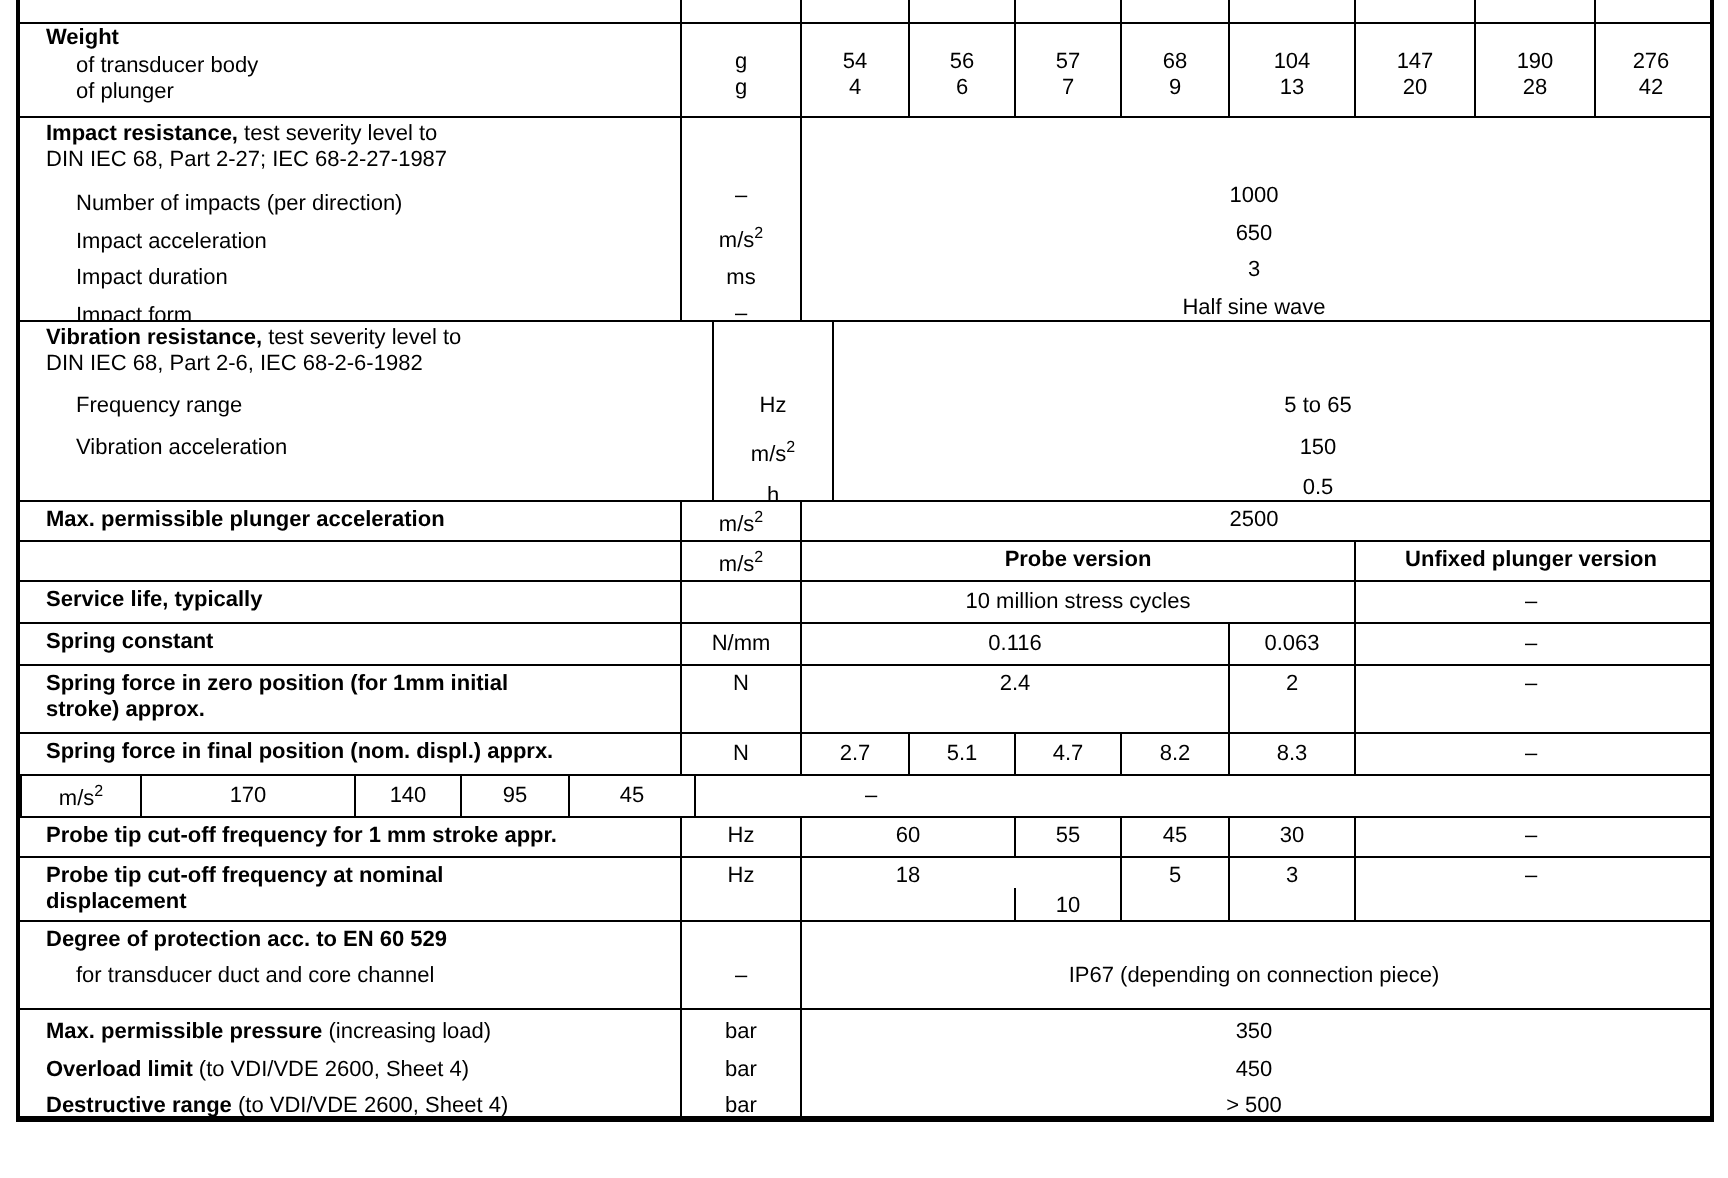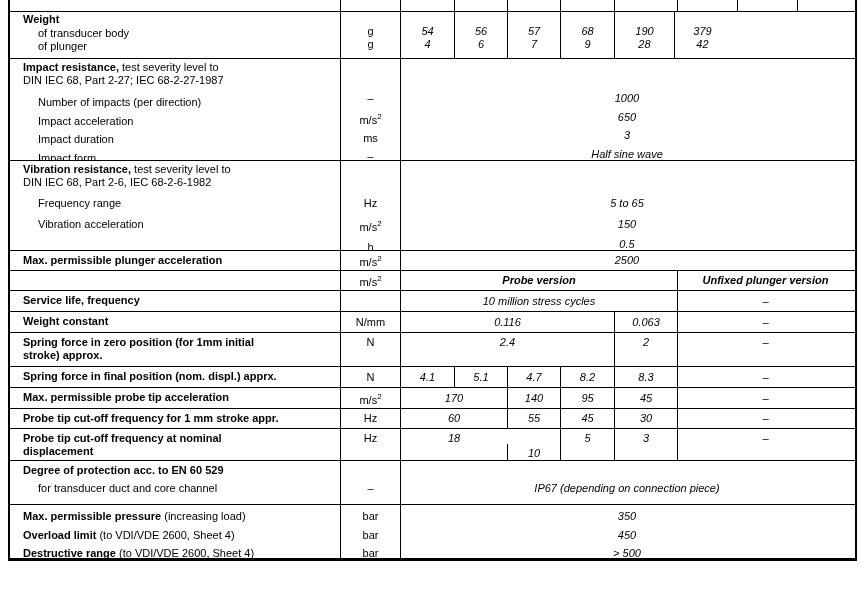--- a/index.html
+++ b/index.html
@@ -23,21 +23,21 @@
   .c-unit {
     width:61px; flex:0 0 61px; box-sizing:border-box;
     border-left:1px solid #000; border-right:1px solid #000;
     display:flex; flex-direction:column; align-items:center; justify-content:center;
     text-align:center;
   }
   .u-line { line-height:13px; }
   .u-line sup { font-size:8px; }
 
   .c-data { flex:1 1 auto; display:flex; flex-direction:column; }
-  .d-line { display:flex; flex:1 1 auto;font-style:italic; }
+  .d-line { display:flex; flex:1 1 auto; }
   .d-cell {
     box-sizing:border-box; border-left:1px solid #000;
     display:flex; align-items:center; justify-content:center;
     text-align:center; white-space:pre-line; line-height:13px;
   }
   .d-cell:first-child { border-left:none; }
 
   
   .row-cutoff { height:11px; }
   .row-cutoff .c-label { padding:0; }
@@ -51,21 +51,21 @@
 
   .row-impact { height:102px; }
   .row-impact .c-label { padding-top:2px; }
   .row-impact .l-line.ind { line-height:18.5px; }
   .row-impact .l-line.ind:nth-child(3) { margin-top:6px; }
   .row-impact .c-unit, .row-impact .c-data { justify-content:flex-start; padding-top:30px; }
   .row-impact .u-line { line-height:18.5px; }
   .row-impact .d-line { flex:0 0 18.5px; }
   .row-impact .d-cell { line-height:18.5px; }
 
-  .row-vibration { height:90px; }
+  .row-vibration { height:90px;gap:16px; }
   .row-vibration .c-label { padding-top:2px; }
   .row-vibration .l-line.ind { line-height:20.5px; }
   .row-vibration .l-line.ind:nth-child(3) { margin-top:4px; }
   .row-vibration .c-unit, .row-vibration .c-data { justify-content:flex-start; padding-top:32px; }
   .row-vibration .u-line { line-height:20.5px; }
   .row-vibration .d-line { flex:0 0 20.5px; }
   .row-vibration .d-cell { line-height:20.5px; }
 
   .row-maxplunger, .row-header, .row-cutoff1mm { height:20px; }
   .row-service, .row-springconst, .row-springfinal, .row-probetipaccel { height:21px; }
@@ -128,23 +128,27 @@
         <div class="c-data">
           <div class="d-line">
             <div class="d-cell" style="flex: 0 0 53px;">54
 4</div>
             <div class="d-cell" style="flex: 0 0 53px;">56
 6</div>
             <div class="d-cell" style="flex: 0 0 53px;">57
 7</div>
             <div class="d-cell" style="flex: 0 0 54px;">68
 9</div>
+            <div class="d-cell" style="flex: 0 0 63px;">104
+13</div>
+            <div class="d-cell" style="flex: 0 0 60px;">147
+20</div>
             <div class="d-cell" style="flex: 0 0 60px;">190
 28</div>
-            <div class="d-cell" style="flex: 0 0 56px;">379
+            <div class="d-cell" style="flex: 0 0 56px;">276
 42</div>
           </div>
         </div>
       </div>
       <div class="t-row row-impact">
         <div class="c-label">
           <div class="l-line"><span class="b">Impact resistance,</span><span> test severity level to</span></div>
           <div class="l-line"><span>DIN IEC 68, Part  2-27; IEC 68-2-27-1987</span></div>
           <div class="l-line ind"><span>Number of impacts (per direction)</span></div>
           <div class="l-line ind"><span>Impact acceleration</span></div>
@@ -216,35 +220,35 @@
         </div>
         <div class="c-data">
           <div class="d-line">
             <div class="d-cell b" style="flex: 0 0 276px;">Probe version</div>
             <div class="d-cell b" style="flex: 0 0 176px;">Unfixed plunger version</div>
           </div>
         </div>
       </div>
       <div class="t-row row-service">
         <div class="c-label">
-          <div class="l-line"><span class="b">Service life, frequency</span></div>
+          <div class="l-line"><span class="b">Service life, typically</span></div>
         </div>
         <div class="c-unit">
           <div class="u-line"></div>
         </div>
         <div class="c-data">
           <div class="d-line">
             <div class="d-cell" style="flex: 0 0 276px;">10 million stress cycles</div>
             <div class="d-cell" style="flex: 0 0 176px;">–</div>
           </div>
         </div>
       </div>
       <div class="t-row row-springconst">
         <div class="c-label">
-          <div class="l-line"><span class="b">Weight constant</span></div>
+          <div class="l-line"><span class="b">Spring constant</span></div>
         </div>
         <div class="c-unit">
           <div class="u-line">N/mm</div>
         </div>
         <div class="c-data">
           <div class="d-line">
             <div class="d-cell" style="flex: 0 0 213px;">0.116</div>
             <div class="d-cell" style="flex: 0 0 63px;">0.063</div>
             <div class="d-cell" style="flex: 0 0 176px;">–</div>
           </div>
@@ -268,33 +272,30 @@
       </div>
       <div class="t-row row-springfinal">
         <div class="c-label">
           <div class="l-line"><span class="b">Spring force in final position (nom. displ.) apprx.</span></div>
         </div>
         <div class="c-unit">
           <div class="u-line">N</div>
         </div>
         <div class="c-data">
           <div class="d-line">
-            <div class="d-cell" style="flex: 0 0 53px;">4.1</div>
+            <div class="d-cell" style="flex: 0 0 53px;">2.7</div>
             <div class="d-cell" style="flex: 0 0 53px;">5.1</div>
             <div class="d-cell" style="flex: 0 0 53px;">4.7</div>
             <div class="d-cell" style="flex: 0 0 54px;">8.2</div>
             <div class="d-cell" style="flex: 0 0 63px;">8.3</div>
             <div class="d-cell" style="flex: 0 0 176px;">–</div>
           </div>
         </div>
       </div>
       <div class="t-row row-probetipaccel">
-        <div class="c-label">
-          <div class="l-line"><span class="b">Max. permissible probe tip acceleration</span></div>
-        </div>
         <div class="c-unit">
           <div class="u-line">m/s<sup>2</sup></div>
         </div>
         <div class="c-data">
           <div class="d-line">
             <div class="d-cell" style="flex: 0 0 106px;">170</div>
             <div class="d-cell" style="flex: 0 0 53px;">140</div>
             <div class="d-cell" style="flex: 0 0 54px;">95</div>
             <div class="d-cell" style="flex: 0 0 63px;">45</div>
             <div class="d-cell" style="flex: 0 0 176px;">–</div>

